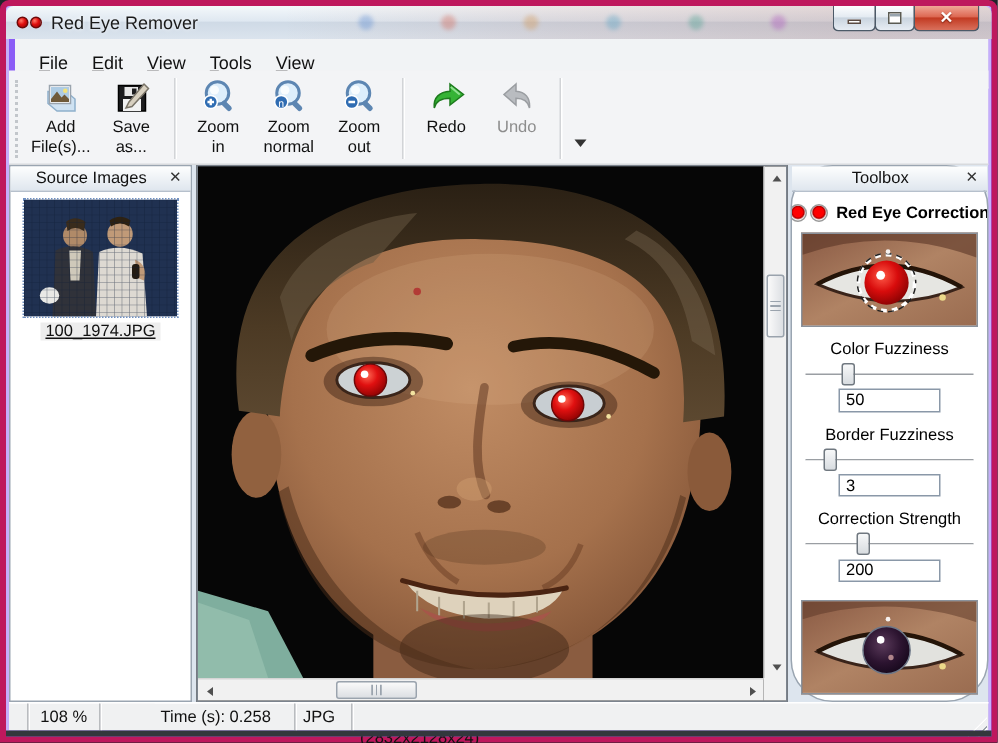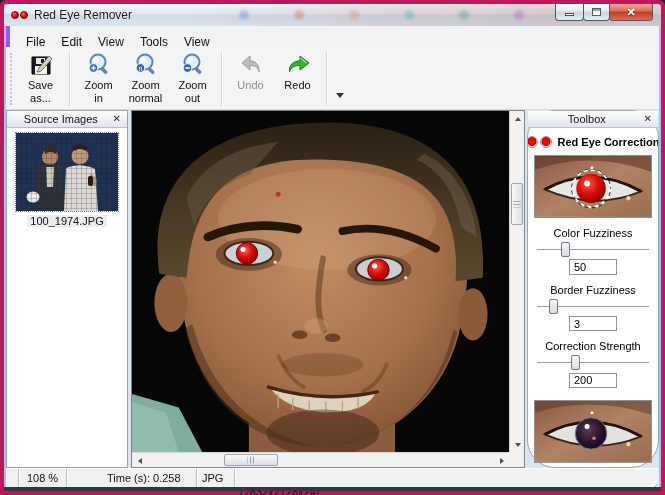--- a/index.html
+++ b/index.html
@@ -43,21 +43,21 @@
   
   .content { position:absolute; top:106px; left:2px; right:2px; bottom:23px; display:flex; background:#dde5ee; }
   .panel { background:#fff; border:1px solid #9aa5b1; display:flex; flex-direction:column; }
   .panel-header { height:17px; flex:0 0 17px; background:linear-gradient(180deg,#fdfefe,#dfe6ee); border-bottom:1px solid #b6c0cc; display:flex; align-items:center; padding:0 4px;text-align:center; }
   .panel-header .ph-title { font-size:11px; color:#111; flex:1; }
   .panel-header .ph-close { font-size:10px; color:#333; padding:0 2px; line-height:1; }
   .left-panel { width:122px; flex:0 0 122px; }
   .left-body { flex:1; padding:5px 0 0 0; display:flex; flex-direction:column; align-items:center; }
   .thumb-wrap { width:102px; height:78px; outline:1px dotted #6f8fc0; }
   .thumb-wrap svg { display:block; }
-  .thumb-label { margin-top:4px; font-size:11px; color:#111; background:#ededed; padding:0 3px; }
+  .thumb-label { margin-top:4px; font-size:11px; color:#111; background:#ededed; padding:0 3px;text-decoration:underline; }
 
   .gap3 { width:3px; flex:0 0 3px; } .gap2 { width:2px; flex:0 0 2px; }
 
   
   .canvas { flex:1; position:relative; border:1px solid #7c848e; background:#000; }
   .photo { position:absolute; left:0; top:0; right:15px; bottom:15px; }
   .photo svg { width:100%; height:100%; display:block; }
   .vscroll { position:absolute; top:0; right:0; bottom:15px; width:15px; background:#f1f1f1; border-left:1px solid #d5d5d5; }
   .hscroll { position:absolute; left:0; right:15px; bottom:0; height:15px; background:#f1f1f1; border-top:1px solid #d5d5d5; }
   .sb-corner { position:absolute; right:0; bottom:0; width:15px; height:15px; background:#f1f1f1; }
@@ -81,21 +81,21 @@
   .redeyes-icon { display:flex; gap:2px; }
   .redeyes-icon i { width:12px; height:12px; border-radius:50%; border:1px solid #9a9a9a; background:radial-gradient(circle at 50% 45%, #f00 0 3px, #b00000 4px, #f4f4f4 5px); display:block; }
   .section-title { font-size:11px; font-weight:bold; color:#000; white-space:nowrap; }
   .preview { width:118px; height:64px; border:1px solid #808archs0a0; border:1px solid #8a929c; box-shadow:0 0 0 1px #fff inset; background:#9a7058; }
   .preview svg { width:100%; height:100%; display:block; }
   .ctl-label { font-size:11px; color:#000; margin-top:9px; }
   .slider { position:relative; width:116px; height:18px; margin-top:2px; }
   .slider .track { position:absolute; left:2px; right:2px; top:8px; height:2px; border-top:1px solid #9a9ea3; border-bottom:1px solid #fff; }
   .slider .thumb { position:absolute; top:1px; width:9px; height:15px; border:1px solid #707880; border-radius:2px; background:linear-gradient(180deg,#f7f8f9,#d8dce0); }
   .thumb.p1 { left:22%; } .thumb.p2 { left:12%; } .thumb.p3 { left:31%; }
-  .ctl-input { width:48px; height:18px; margin-top:3px; border:1px solid #8a98a8; font-family:"Liberation Sans",sans-serif; font-size:11px; padding:0 4px; color:#000; }
+  .ctl-input { width:68px; height:18px; margin-top:3px; border:1px solid #8a98a8; font-family:"Liberation Sans",sans-serif; font-size:11px; padding:0 4px; color:#000; }
   .preview.bottom { margin-top:12px; }
 
   
   .statusbar { position:absolute; left:2px; right:2px; bottom:4px; height:19px; background:#f0f1f2; border-top:1px solid #fff; display:flex; align-items:stretch; font-size:11px; color:#111; }
   .sb-seg { display:flex; align-items:center; padding:0 5px; border-right:1px solid #b9bcbf; box-shadow:1px 0 0 #fff; white-space:pre; }
   .sb-seg.s1 { width:390px; } .sb-seg.s2 { width:13px; } .sb-seg.s3 { width:48px; justify-content:center; }
   .sb-seg.s4 { width:95px;margin-left:35px; } .sb-seg.s5 { width:38px;text-align:right; } .sb-seg.s6 { flex:1; border-right:none; position:relative;margin-top:23px; }
   .resize-grip { position:absolute; right:1px; bottom:1px; width:13px; height:13px;
     background:repeating-linear-gradient(135deg, transparent 0 3px, #9aa2aa 3px 4px, #fff 4px 5px); clip-path:polygon(100% 0,100% 100%,0 100%); }
   .bottomstrip { position:absolute; left:0; right:0; bottom:0; height:4px; background:#33373c; }
@@ -135,20 +135,33 @@
     <span class="menu-item">File</span>
     <span class="menu-item">Edit</span>
     <span class="menu-item">View</span>
     <span class="menu-item">Tools</span>
     <span class="menu-item">View</span>
   </div>
 
   <div class="toolbar">
     <div class="tb-grip"></div>
 
+    <div class="tb-btn">
+      <span class="ico">
+        <svg width="26" height="24" viewBox="0 0 26 24">
+          <path d="M4 8 L16 8 L22 13 L22 21 L10 21 L4 16 Z" fill="#cfe2f2" stroke="#8fb0cc" stroke-width="1"></path>
+          <rect x="5" y="4" width="14" height="12" fill="#fff" stroke="#9aa4ae"></rect>
+          <rect x="6" y="5" width="12" height="10" fill="#aecce4"></rect>
+          <path d="M6 13 L10 8 L13 12 L15 10 L18 13 L18 15 L6 15 Z" fill="#6f5a3a"></path>
+          <circle cx="15.5" cy="7.5" r="1.5" fill="#f3e27a"></circle>
+        </svg>
+      </span>
+      <span class="lbl">Add
+File(s)...</span>
+    </div>
 
     <div class="tb-btn">
       <span class="ico">
         <svg width="24" height="24" viewBox="0 0 24 24">
           <path d="M3 4 L19 4 L21 6 L21 21 L3 21 Z" fill="#1d1d1f" stroke="#000"></path>
           <rect x="7" y="5" width="9" height="6" fill="#e8e8e8"></rect>
           <rect x="12" y="6" width="3" height="4" fill="#1d1d1f"></rect>
           <rect x="6" y="13" width="12" height="8" fill="#f2f2f2"></rect>
           <path d="M20 3 L23 6 L12 18 L8 19 L10 15 Z" fill="#d8d0c0" stroke="#7a7468"></path>
         </svg>
@@ -196,37 +209,37 @@
           <circle cx="7.5" cy="16" r="4.4" fill="#2f6cb2" stroke="#fff"></circle>
           <path d="M5.3 16 L9.7 16" stroke="#fff" stroke-width="1.6"></path>
         </svg>
       </span>
       <span class="lbl">Zoom
 out</span>
     </div>
 
     <div class="tb-sep"></div>
 
-    <div class="tb-btn disabled">
-      <span class="ico">
-        <svg width="26" height="24" viewBox="0 0 26 24">
-          <path d="M12 3 L4 10 L12 17 L12 12.5 C17 12.5 20 14.5 21 19 C21.6 12 18 8.2 12 7.8 Z" fill="#b9bcc0" stroke="#9a9da1"></path>
-        </svg>
-      </span>
-      <span class="lbl">Undo</span>
-    </div>
-
     <div class="tb-btn">
       <span class="ico">
         <svg width="28" height="24" viewBox="0 0 28 24">
           <path d="M16 3 L25 10 L16 17 L16 12.5 C10 12.5 6.5 14.5 5.5 19 C4.8 12 9 8.2 16 7.8 Z" fill="#35b335" stroke="#1d7a1d"></path>
           <path d="M16.5 5 L22.5 10" stroke="#8fe08f" stroke-width="1.4" fill="none"></path>
         </svg>
       </span>
       <span class="lbl">Redo</span>
+    </div>
+
+    <div class="tb-btn disabled">
+      <span class="ico">
+        <svg width="26" height="24" viewBox="0 0 26 24">
+          <path d="M12 3 L4 10 L12 17 L12 12.5 C17 12.5 20 14.5 21 19 C21.6 12 18 8.2 12 7.8 Z" fill="#b9bcc0" stroke="#9a9da1"></path>
+        </svg>
+      </span>
+      <span class="lbl">Undo</span>
     </div>
 
     <div class="tb-sep"></div>
     <div class="tb-overflow"></div>
   </div>
 
   <div class="content">
 
     <div class="panel left-panel">
       <div class="panel-header">

